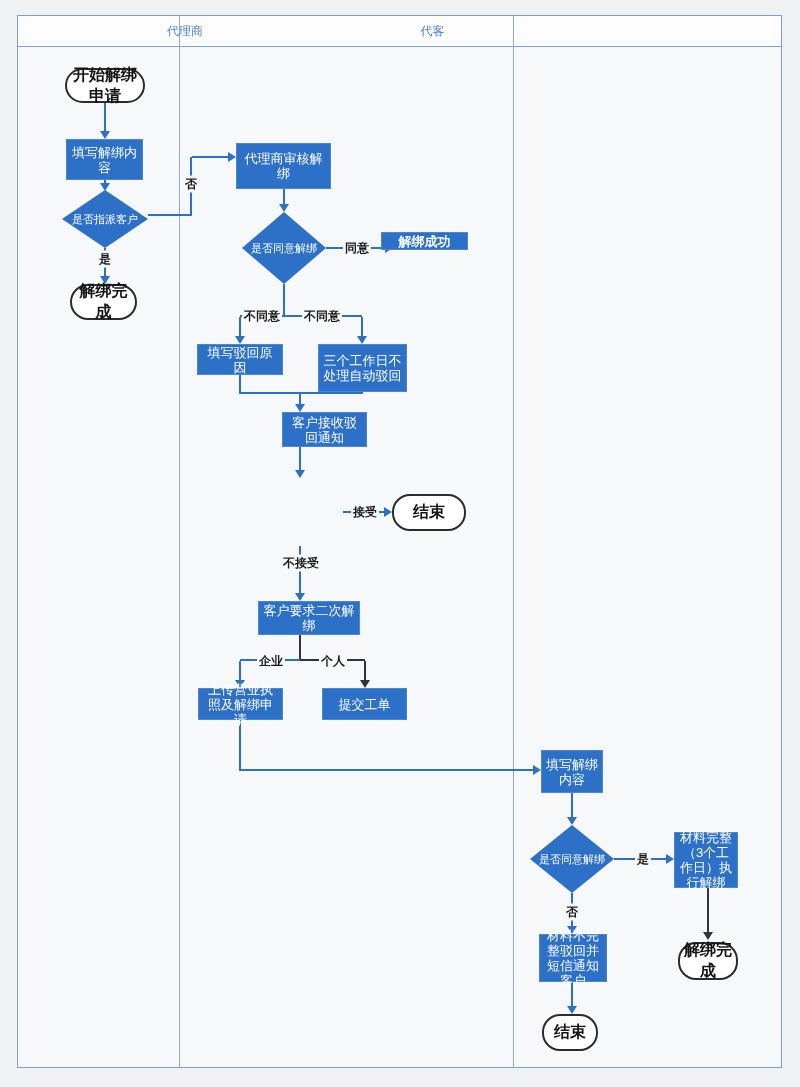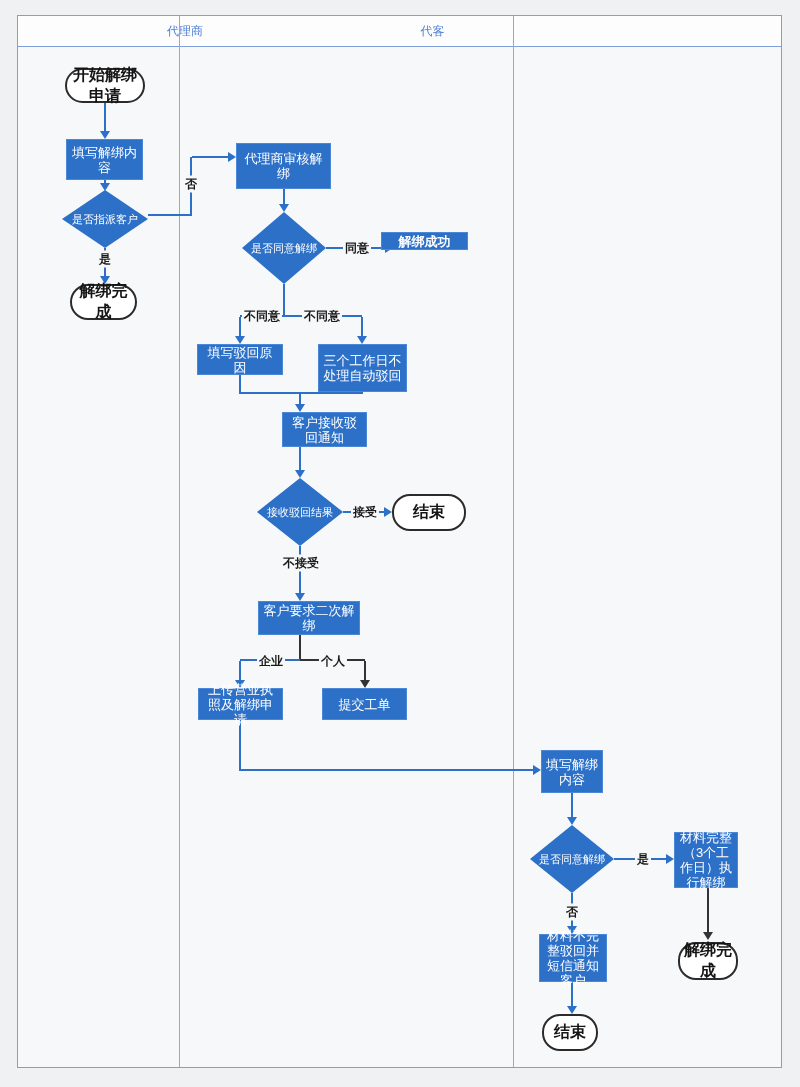--- a/index.html
+++ b/index.html
@@ -117,21 +117,20 @@
   <div class="proc" style="left:66px;top:139px;width:77px;height:41px;">填写解绑内容</div>
   <div class="diamond" style="left:62px;top:190px;width:86px;height:58px;">是否指派客户</div>
   <div class="term" style="left:70px;top:284px;width:67px;height:36px;">解绑完成</div>
 
   <div class="proc" style="left:236px;top:143px;width:95px;height:46px;">代理商审核解绑</div>
   <div class="diamond" style="left:242px;top:212px;width:84px;height:72px;">是否同意解绑</div>
   <div class="proc" style="left:381px;top:232px;width:87px;height:18px;font-weight:bold;">解绑成功</div>
   <div class="proc" style="left:197px;top:344px;width:86px;height:31px;">填写驳回原因</div>
   <div class="proc" style="left:318px;top:344px;width:89px;height:48px;">三个工作日不处理自动驳回</div>
   <div class="proc" style="left:258px;top:412px;width:85px;height:35px;margin-left:24px;">客户接收驳回通知</div>
-  <div class="diamond" style="left:257px;top:478px;width:86px;height:68px;">接收驳回结果</div>
   <div class="term" style="left:392px;top:494px;width:74px;height:37px;">结束</div>
   <div class="proc" style="left:258px;top:601px;width:102px;height:34px;">客户要求二次解绑</div>
   <div class="proc" style="left:198px;top:688px;width:85px;height:32px;">上传营业执照及解绑申请</div>
   <div class="proc" style="left:322px;top:688px;width:85px;height:32px;">提交工单</div>
 
   <div class="proc" style="left:541px;top:750px;width:62px;height:43px;">填写解绑内容</div>
   <div class="diamond" style="left:530px;top:825px;width:84px;height:68px;">是否同意解绑</div>
   <div class="proc" style="left:674px;top:832px;width:64px;height:56px;">材料完整（3个工作日）执行解绑</div>
   <div class="proc" style="left:539px;top:934px;width:68px;height:48px;">材料不完整驳回并短信通知客户</div>
   <div class="term" style="left:678px;top:942px;width:60px;height:38px;">解绑完成</div>

